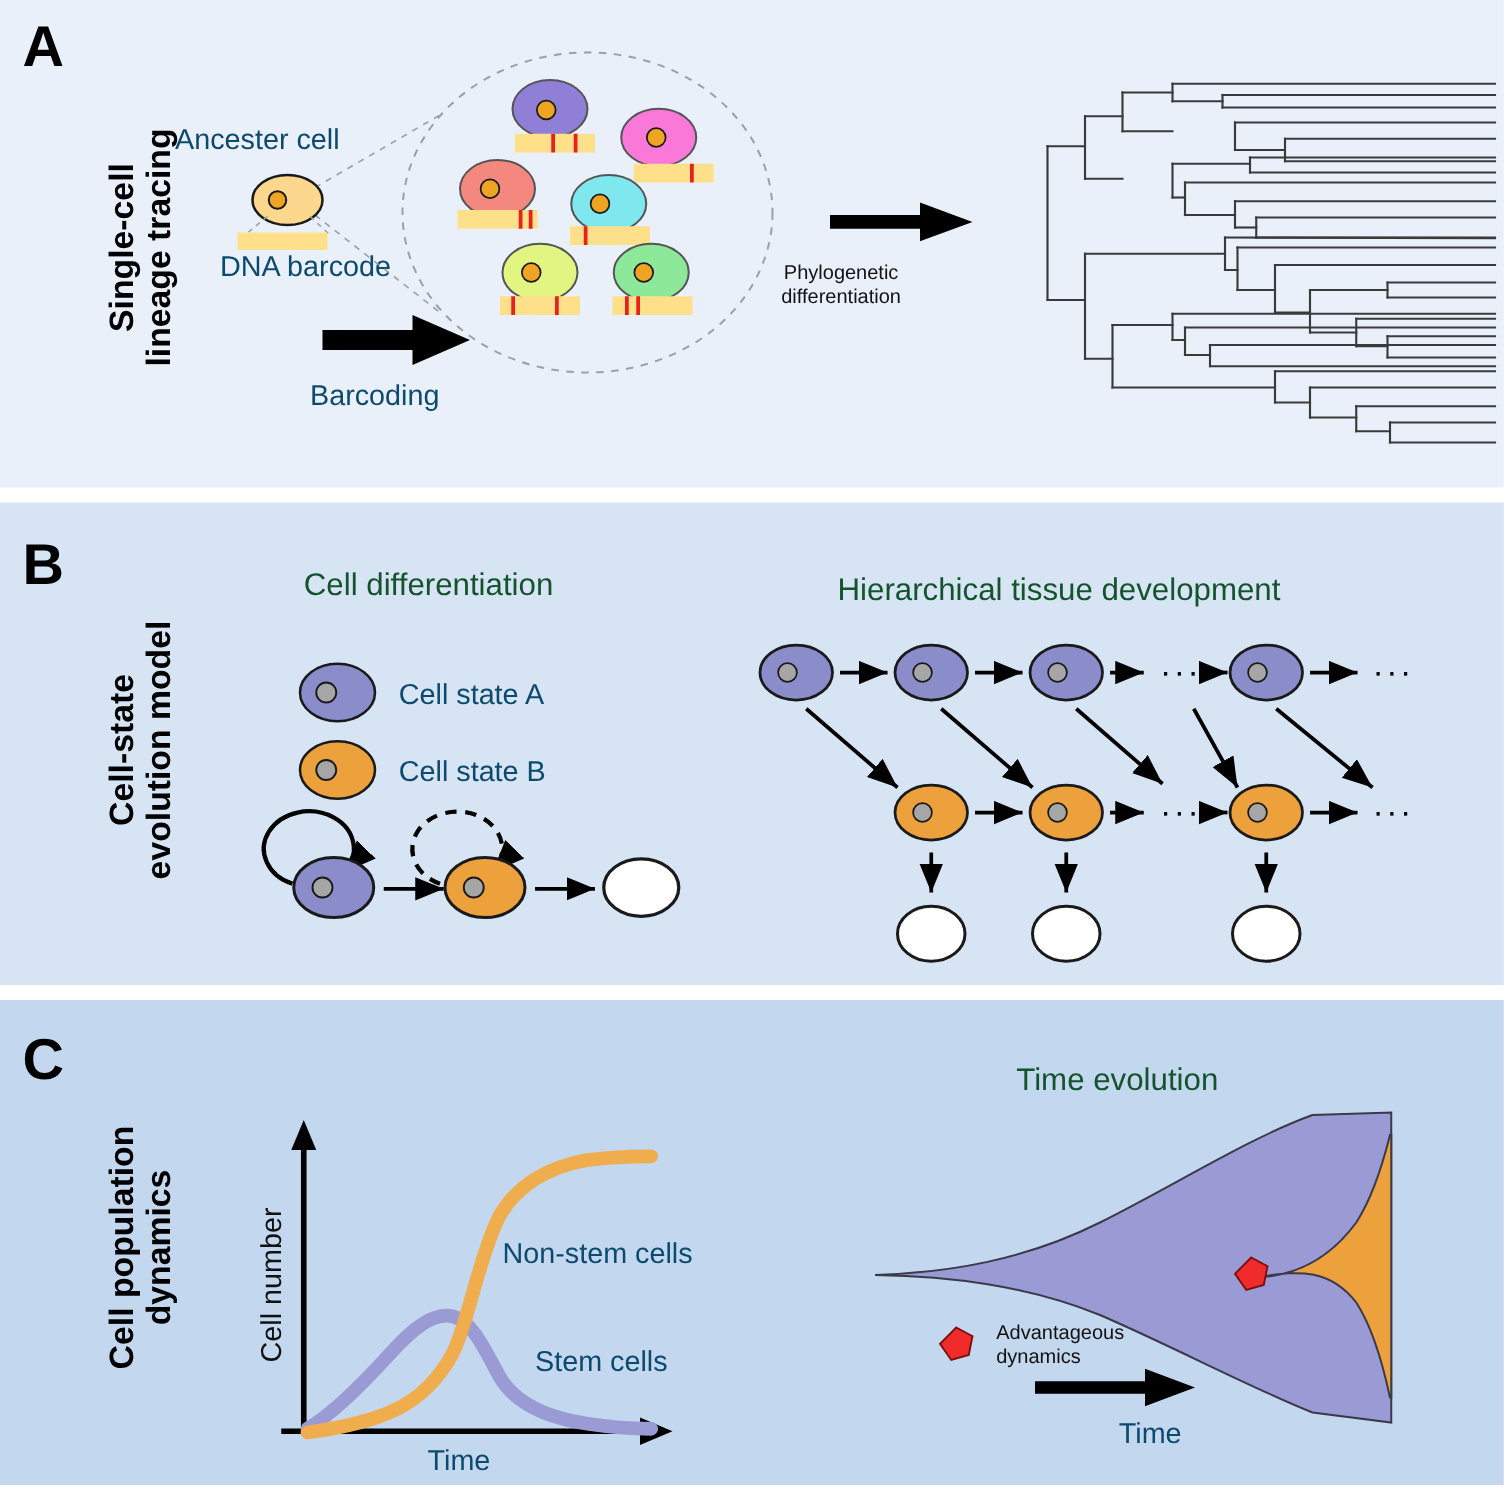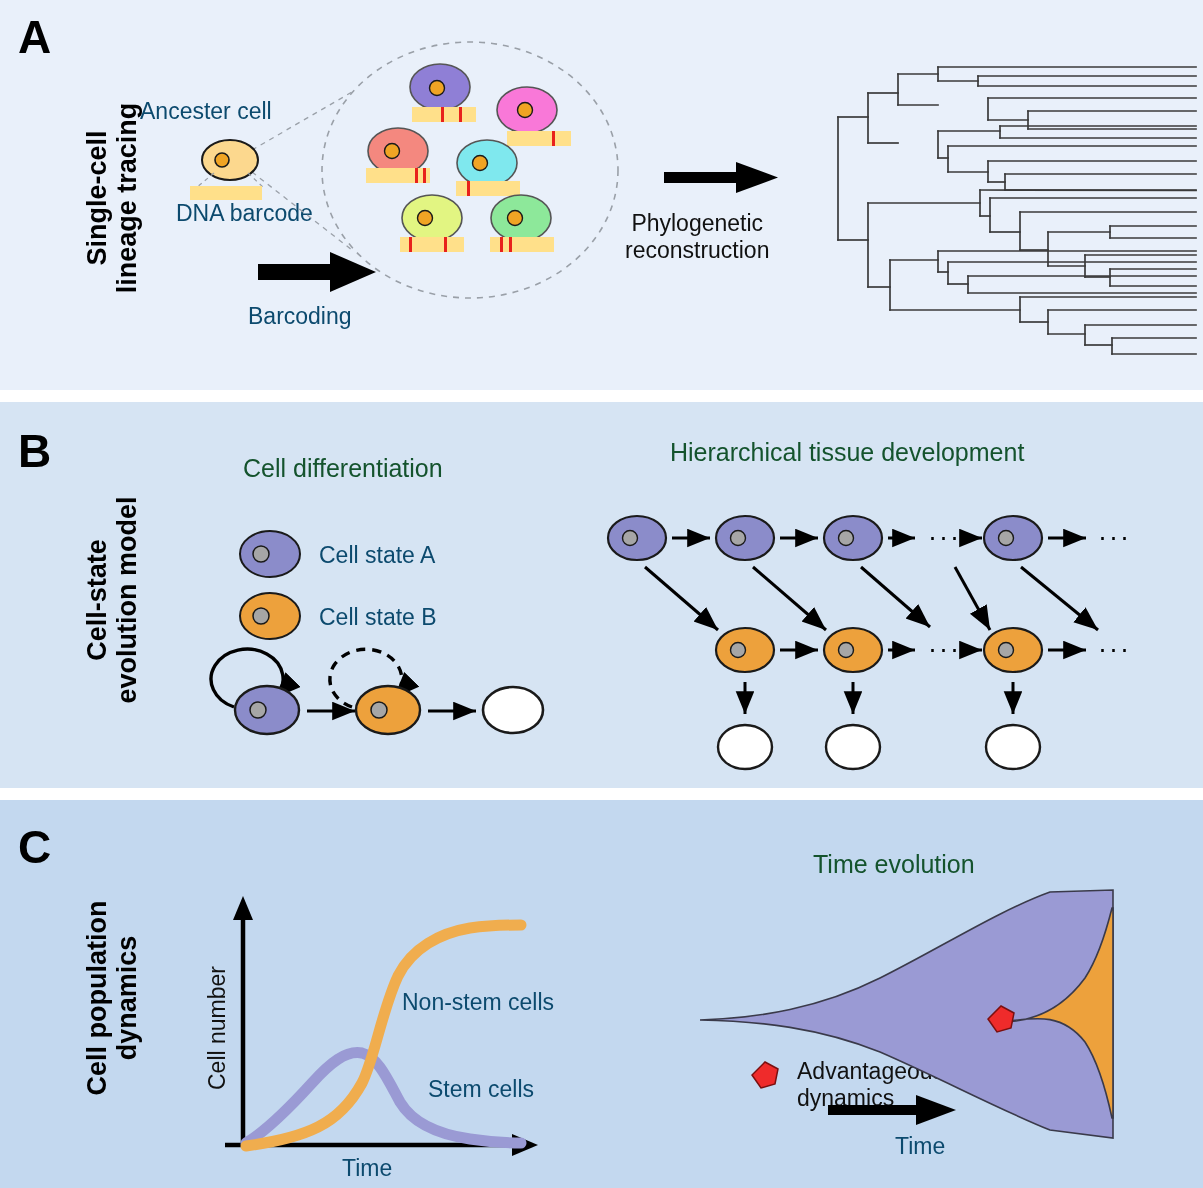--- a/index.html
+++ b/index.html
@@ -45,21 +45,21 @@
     white-space:nowrap;
   }
   .lbl{
     position:absolute;
     font-size:23px;
     color:#0c4a6e;
     white-space:nowrap;
   }
   .lbl2{
     position:absolute;
-    font-size:23px;
+    font-size:16px;
     color:#111;
     line-height:1.18;
     white-space:nowrap;
   }
   .axis-y-label{
     position:absolute;
     font-size:23px;
     color:#111;
     white-space:nowrap;
     transform:rotate(-90deg);
@@ -77,21 +77,21 @@
     <div class="panel-vlabel" style="left:82px;top:368px;width:340px;">
       <span>Single-cell</span><br>
       <span>lineage tracing</span>
     </div>
 
     <div class="lbl" style="left:140px;top:98px;">Ancester cell</div>
     <div class="lbl" style="left:176px;top:200px;">DNA barcode</div>
     <div class="lbl" style="left:248px;top:303px;">Barcoding</div>
     <div class="lbl2" style="left:625px;top:210px;text-align:center;">
       <span>Phylogenetic</span><br>
-      <span>reconstruction</span>
+      <span>differentiation</span>
     </div>
 
     <svg class="svg-layer" width="1203" height="390" viewBox="0 0 1203 390">
 
       <ellipse cx="470" cy="170" rx="148" ry="128" fill="none" stroke="#9aa0a8" stroke-width="1.6" stroke-dasharray="6 6"></ellipse>
 
       <line x1="252" y1="150" x2="352" y2="92" stroke="#9aa0a8" stroke-width="1.3" stroke-dasharray="5 5"></line>
       <line x1="252" y1="172" x2="352" y2="250" stroke="#9aa0a8" stroke-width="1.3" stroke-dasharray="5 5"></line>
 
       <ellipse cx="230" cy="160" rx="28" ry="20" fill="#fcd88e" stroke="#1a1a1a" stroke-width="2"></ellipse>
@@ -246,21 +246,21 @@
 
   <div class="panel" id="panel-b">
 
     <div class="panel-letter" style="top:26px;">B</div>
     <div class="panel-vlabel" style="left:82px;top:368px;width:340px;">
       <span>Cell-state</span><br>
       <span>evolution model</span>
     </div>
 
     <div class="ttl" style="left:243px;top:52px;">Cell differentiation</div>
-    <div class="ttl" style="left:670px;top:36px;">Hierarchical tissue development</div>
+    <div class="ttl" style="left:670px;top:56px;">Hierarchical tissue development</div>
 
     <div class="lbl" style="left:319px;top:140px;">Cell state A</div>
     <div class="lbl" style="left:319px;top:202px;">Cell state B</div>
 
     <svg class="svg-layer" width="1203" height="386" viewBox="0 0 1203 386">
       <defs>
         <marker id="arrB" markerWidth="9" markerHeight="9" refX="7.6" refY="3.1" orient="auto">
           <path d="M0,0 L7.6,3.1 L0,6.2 z" fill="#000"></path>
         </marker>
         <marker id="arrBthin" markerWidth="10" markerHeight="10" refX="8" refY="3.2" orient="auto">

